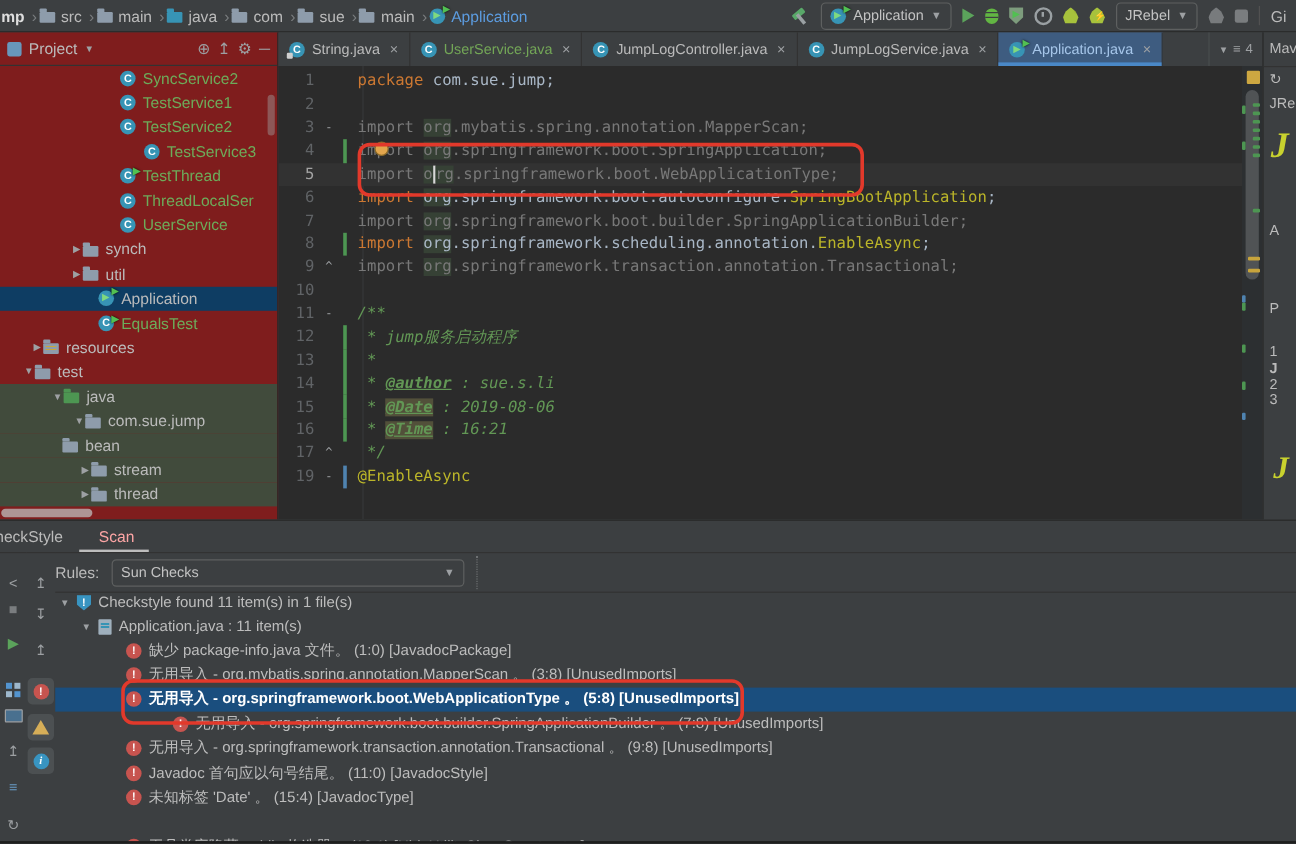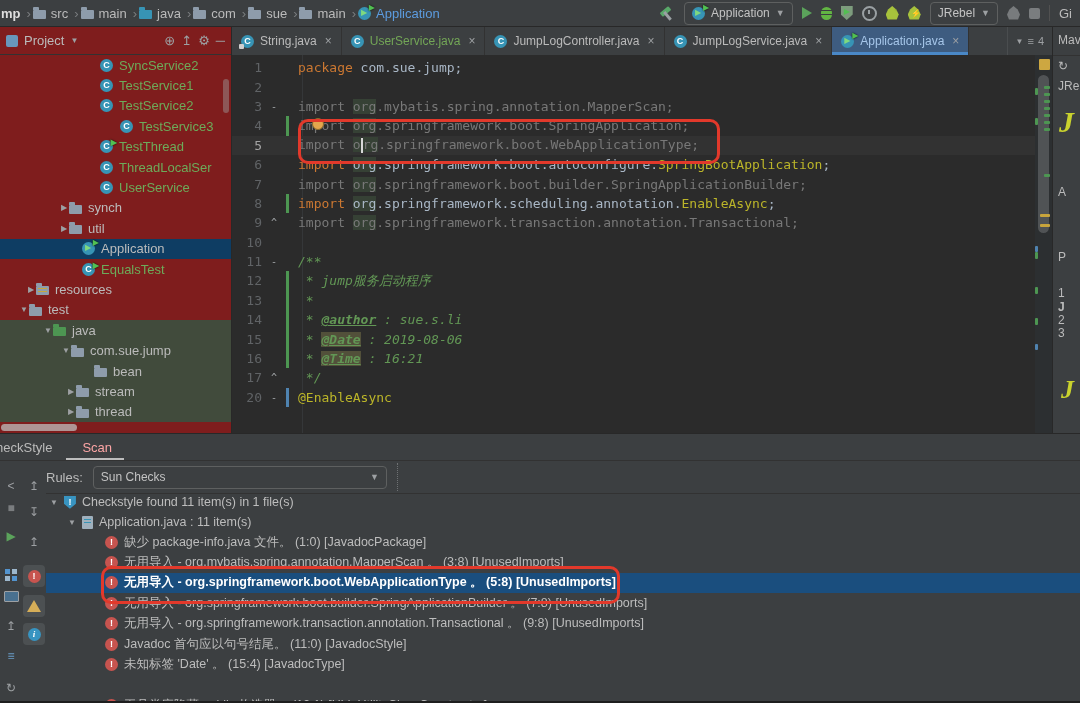--- a/index.html
+++ b/index.html
@@ -307,21 +307,21 @@
         <div class="trow testbg" style="padding-left: 43px;">
           <span class="arrow">▼</span>
           <span class="ic ic-folder" style="--fc: #4D9652;"></span>
           <span class="tlabel twhite">java</span>
         </div>
         <div class="trow testbg" style="padding-left: 61px;">
           <span class="arrow">▼</span>
           <span class="ic ic-folder"></span>
           <span class="tlabel twhite">com.sue.jump</span>
         </div>
-        <div class="trow testbg" style="padding-left: 94px;">
+        <div class="trow testbg" style="padding-left: 52px;">
           <span class="ic ic-folder"></span>
           <span class="tlabel twhite">bean</span>
         </div>
         <div class="trow testbg" style="padding-left: 66px;">
           <span class="arrow">▶</span>
           <span class="ic ic-folder"></span>
           <span class="tlabel twhite">stream</span>
         </div>
         <div class="trow testbg" style="padding-left: 66px;">
           <span class="arrow">▶</span>
@@ -467,21 +467,21 @@
           <span class="vcs green"></span>
           <span class="ltext"><span class="seg cm"> * </span><span class="seg tagbg">@Time</span><span class="seg cm"> : 16:21</span></span>
         </div>
         <div class="cline">
           <span class="lnum">17</span>
           <span class="fold">^</span>
           <span class="vcs"></span>
           <span class="ltext"><span class="seg cm"> */</span></span>
         </div>
         <div class="cline">
-          <span class="lnum">20</span>
+          <span class="lnum">19</span>
           <span class="fold">-</span>
           <span class="vcs blue"></span>
           <span class="ltext"><span class="seg an">@EnableAsync</span></span>
         </div>
       </div>
     <div id="bulb"></div>
   </div>
 
   <div id="error-stripe" class="abs">
     <div id="stripe-status"></div>
@@ -576,21 +576,21 @@
           <span>缺少 package-info.java 文件。 (1:0) [JavadocPackage]</span>
         </div>
         <div class="brow" style="top: 118.4px; padding-left: 59px;">
           <span class="ic ic-err"></span>
           <span>无用导入 - org.mybatis.spring.annotation.MapperScan 。 (3:8) [UnusedImports]</span>
         </div>
         <div class="brow sel" style="top: 138.8px; padding-left: 59px;">
           <span class="ic ic-err"></span>
           <span>无用导入 - org.springframework.boot.WebApplicationType 。 (5:8) [UnusedImports]</span>
         </div>
-        <div class="brow" style="top: 159.2px; padding-left: 59px;">
+        <div class="brow" style="top: 159.2px; padding-left: 92px; margin-left: 6px;">
           <span class="ic ic-err"></span>
           <span>无用导入 - org.springframework.boot.builder.SpringApplicationBuilder 。 (7:8) [UnusedImports]</span>
         </div>
         <div class="brow" style="top: 179.6px; padding-left: 59px;">
           <span class="ic ic-err"></span>
           <span>无用导入 - org.springframework.transaction.annotation.Transactional 。 (9:8) [UnusedImports]</span>
         </div>
         <div class="brow" style="top: 200px; padding-left: 59px;">
           <span class="ic ic-err"></span>
           <span>Javadoc 首句应以句号结尾。 (11:0) [JavadocStyle]</span>

